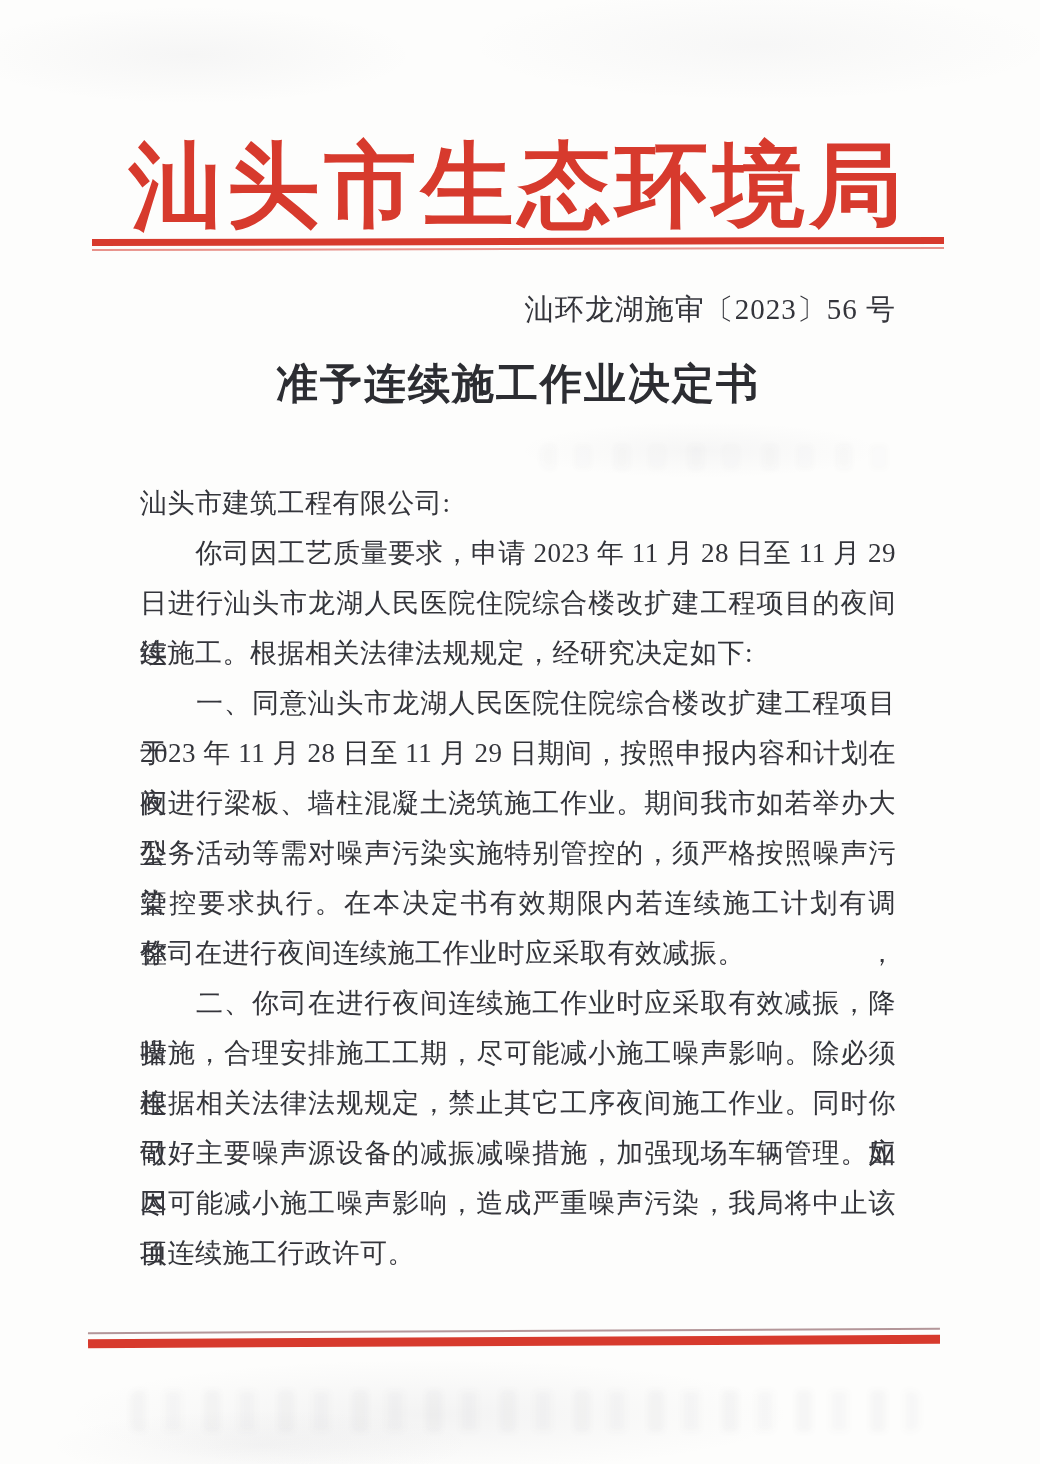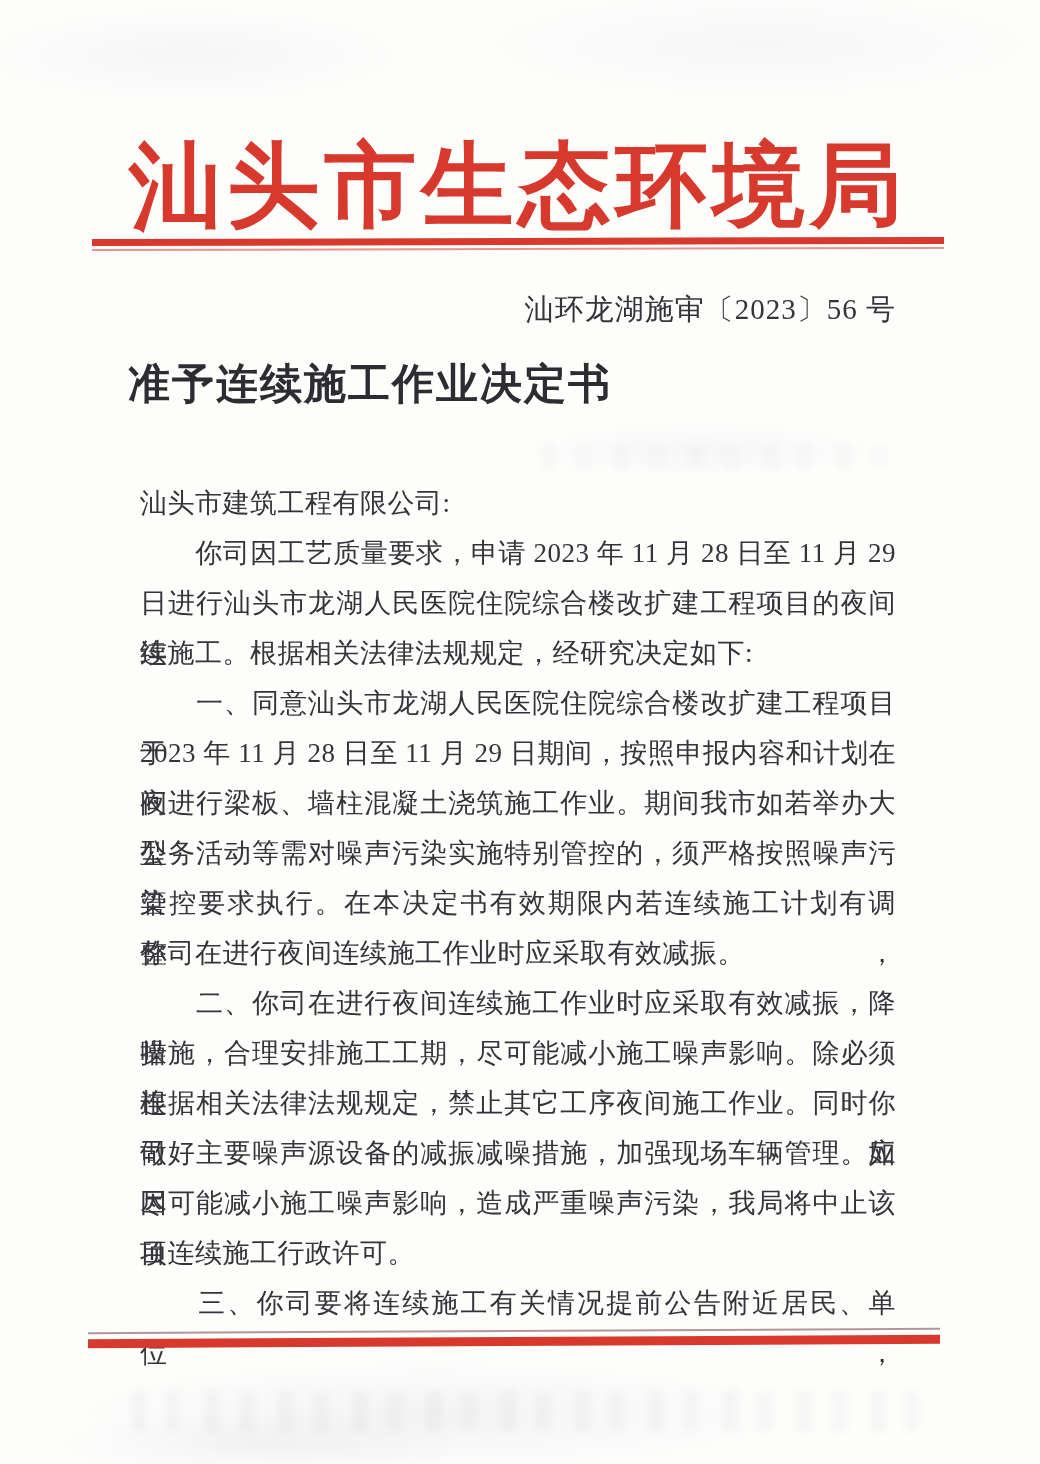--- a/index.html
+++ b/index.html
@@ -66,24 +66,24 @@
     font-size: 29px;
     color: var(--ink, #34353b);
     letter-spacing: 1px;
     margin-top: 36px;
   }
 
   
   .doc-title {
     position: absolute;
     top: 356px;
-    left: 128px;
+    left: 140px;
     width: 756px;
     margin: 0;
-    text-align: left;
+    text-align: center;
     font-size: 42px;
     font-weight: bold;
     letter-spacing: 2px;
     color: #2c2d32;
   }
 
   
   .body-text {
     position: absolute;
     top: 478px;
@@ -186,21 +186,20 @@
       <div class="line fill">间进行梁板、墙柱混凝土浇筑施工作业。期间我市如若举办大型</div>
       <div class="line fill">公务活动等需对噪声污染实施特别管控的，须严格按照噪声污染</div>
       <div class="line fill">管控要求执行。在本决定书有效期限内若连续施工计划有调整，</div>
       <div class="line">你司在进行夜间连续施工作业时应采取有效减振。</div>
       <div class="line fill">　　二、你司在进行夜间连续施工作业时应采取有效减振，降噪</div>
       <div class="line fill">措施，合理安排施工工期，尽可能减小施工噪声影响。除必须连</div>
       <div class="line fill">根据相关法律法规规定，禁止其它工序夜间施工作业。同时你司应</div>
       <div class="line fill">做好主要噪声源设备的减振减噪措施，加强现场车辆管理。如因</div>
       <div class="line fill">尽可能减小施工噪声影响，造成严重噪声污染，我局将中止该项</div>
       <div class="line">目连续施工行政许可。</div>
-      <div class="line fill">　　三、你司要将连续施工有关情况提前公告附近居民、单位，</div>
     </div>
 
   <div class="rule-bottom">
     <div class="thin"></div>
     <div class="thick"></div>
   </div>
 
   <div class="bleed"></div>
 
 </div>

